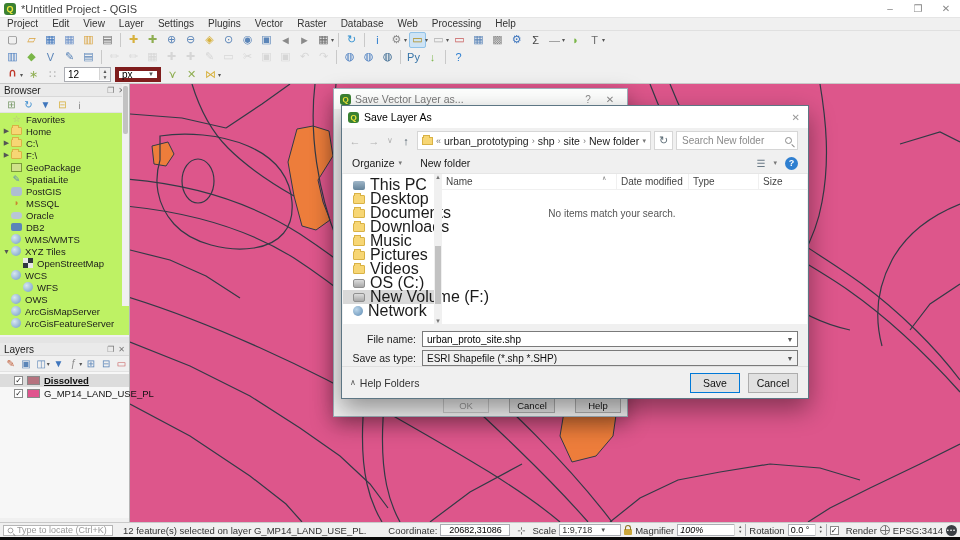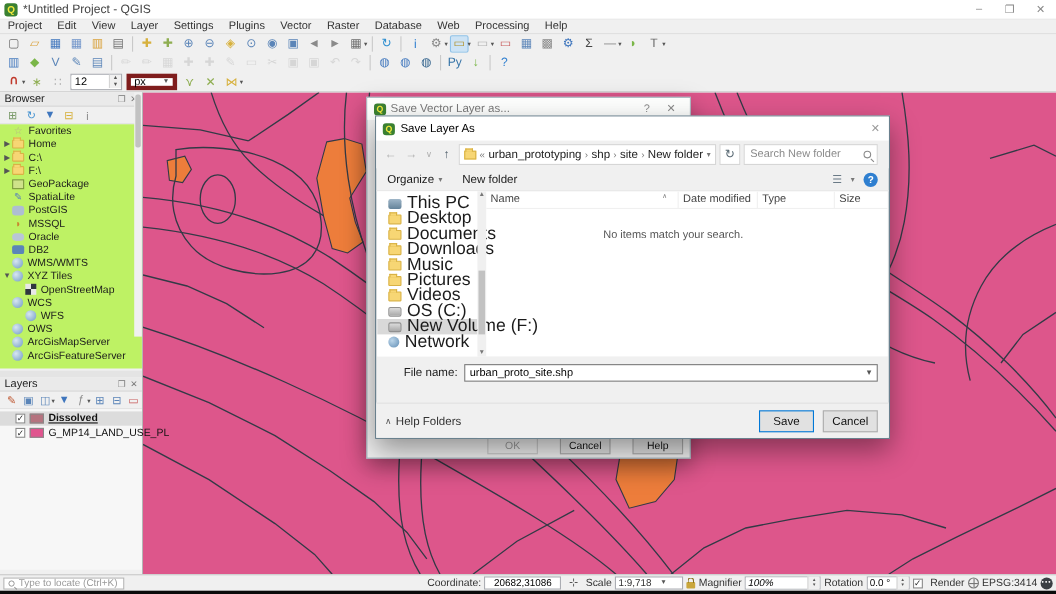--- a/index.html
+++ b/index.html
@@ -601,37 +601,45 @@
       <div class="hs-thumb"></div>
       <span class="hs-arrow" style="margin-left:auto">►</span>
     </div>
     <div class="fd-field-row" id="row-filename">
       <span class="fd-label">File name:</span>
       <span class="fd-input">
         <input value="urban_proto_site.shp" style="">
         <span class="cv">▼</span>
       </span>
     </div>
+    <div class="fd-field-row" id="row-savetype">
+      <span class="fd-label">Save as type:</span>
+      <span class="fd-combo">
+        <span class="val">ESRI Shapefile (*.shp *.SHP)</span>
+        <span class="cv">▼</span>
+      </span>
+    </div>
     <div class="fd-bottom">
       <span class="hide-folders">
         <span class="hf-chev">∧</span>
         <span>Help Folders</span>
       </span>
       <span class="fd-btns">
         <span class="fbtn default">Save</span>
         <span class="fbtn">Cancel</span>
       </span>
     </div>
   </div>
 
   <div class="statusbar">
     <span class="locate">
       <span class="mag"></span>
       <span>Type to locate (Ctrl+K)</span>
     </span>
+    <span class="sb-msg">12 feature(s) selected on layer G_MP14_LAND_USE_PL.</span>
     <span class="sb-right">
       <span class="sb-label">Coordinate:</span>
       <input class="sb-input" style="width: 70px;" value="20682,31086">
       <span class="tbtn" style="width:14px;color:#555;font-size:10px">⊹</span>
       <span class="sb-label">Scale</span>
       <span class="sb-combo" style="width:62px">
         <span>1:9,718</span>
         <span class="cv">▼</span>
       </span>
       <span class="lock-icon"></span>

